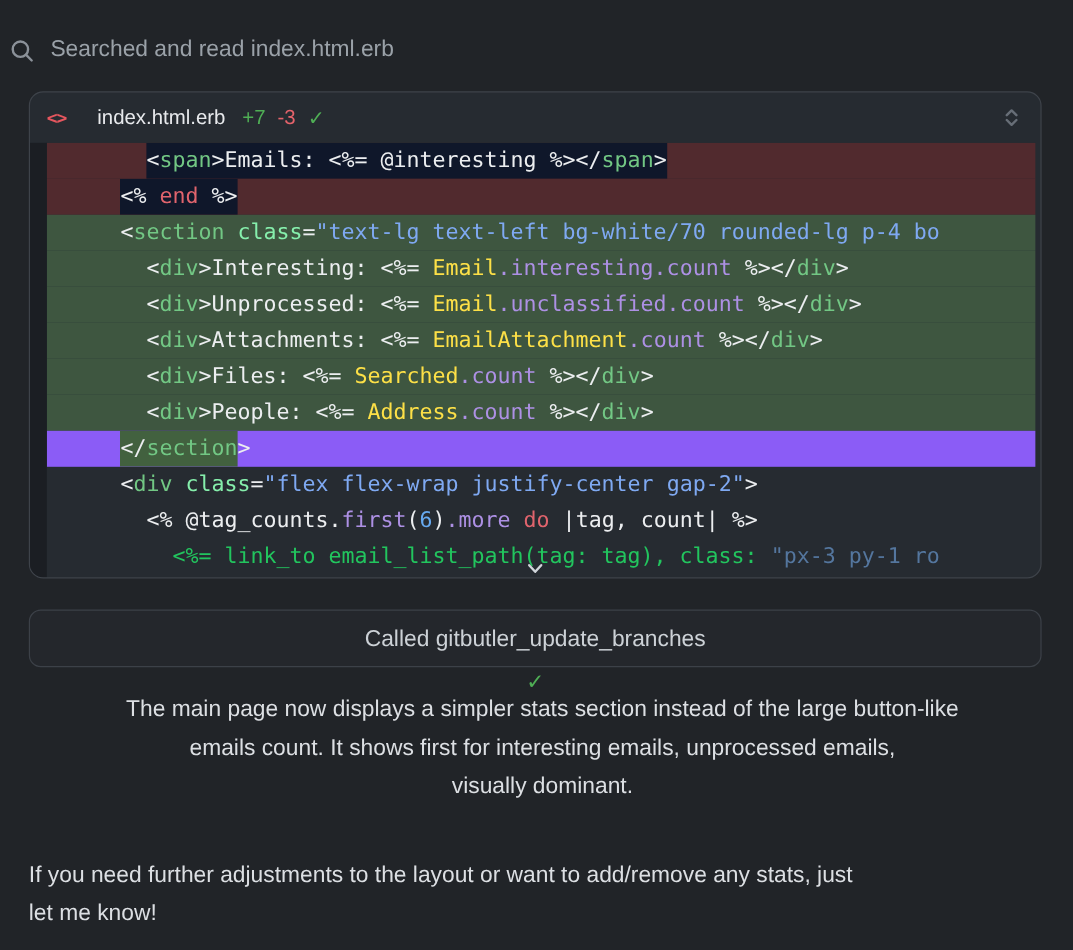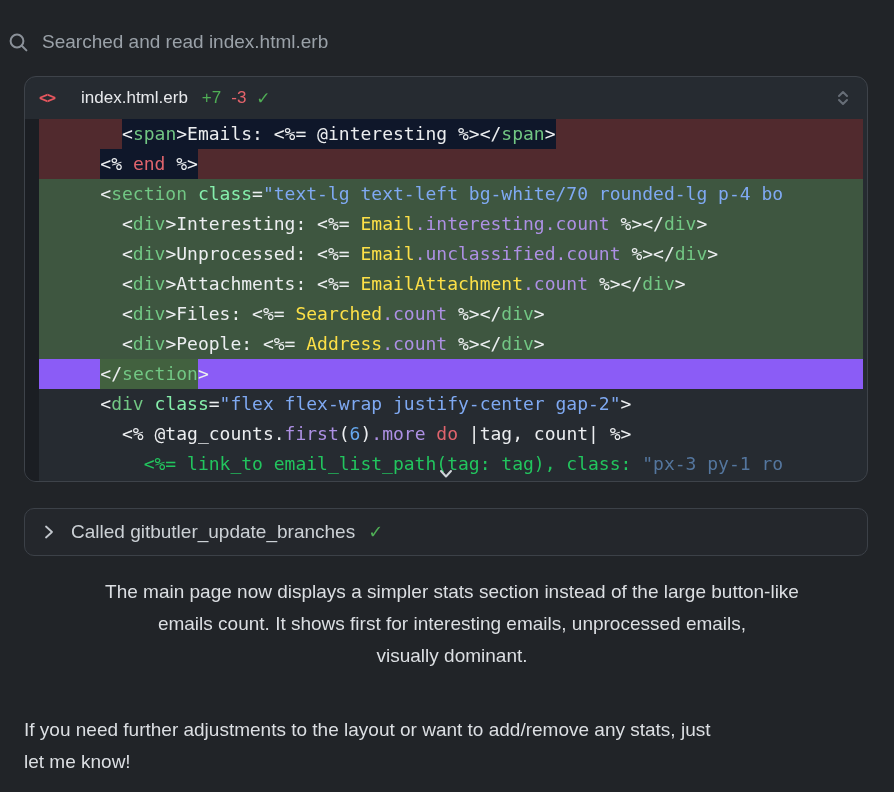--- a/index.html
+++ b/index.html
@@ -61,21 +61,21 @@
   .tok-dimstr{color:#54769e;}
   .expand-chevron{
     position:absolute;bottom:0px;left:50%;transform:translateX(-50%);
     cursor:pointer;line-height:0;
   }
   
   .tool-box{
     position:absolute;top:508px;left:24px;width:844px;height:48px;
     box-sizing:border-box;background:#24272c;
     border:1px solid #3c4148;border-radius:10px;
-    display:flex;align-items:center;padding:0 15px;gap:13px;cursor:pointer;
+    display:flex;align-items:center;padding:0 15px;gap:13px;cursor:pointer;flex-direction:column;
   }
   .tool-label{color:#ccd1d6;font-size:19px;}
   .tool-check{color:#4fae55;font-size:18px;}
   
   .para{
     position:absolute;left:24px;width:856px;
     color:#dcdfe3;font-size:19px;line-height:32px;
   }
   .para div{white-space:nowrap;}
   .para-1{top:576px;text-align:center;}

